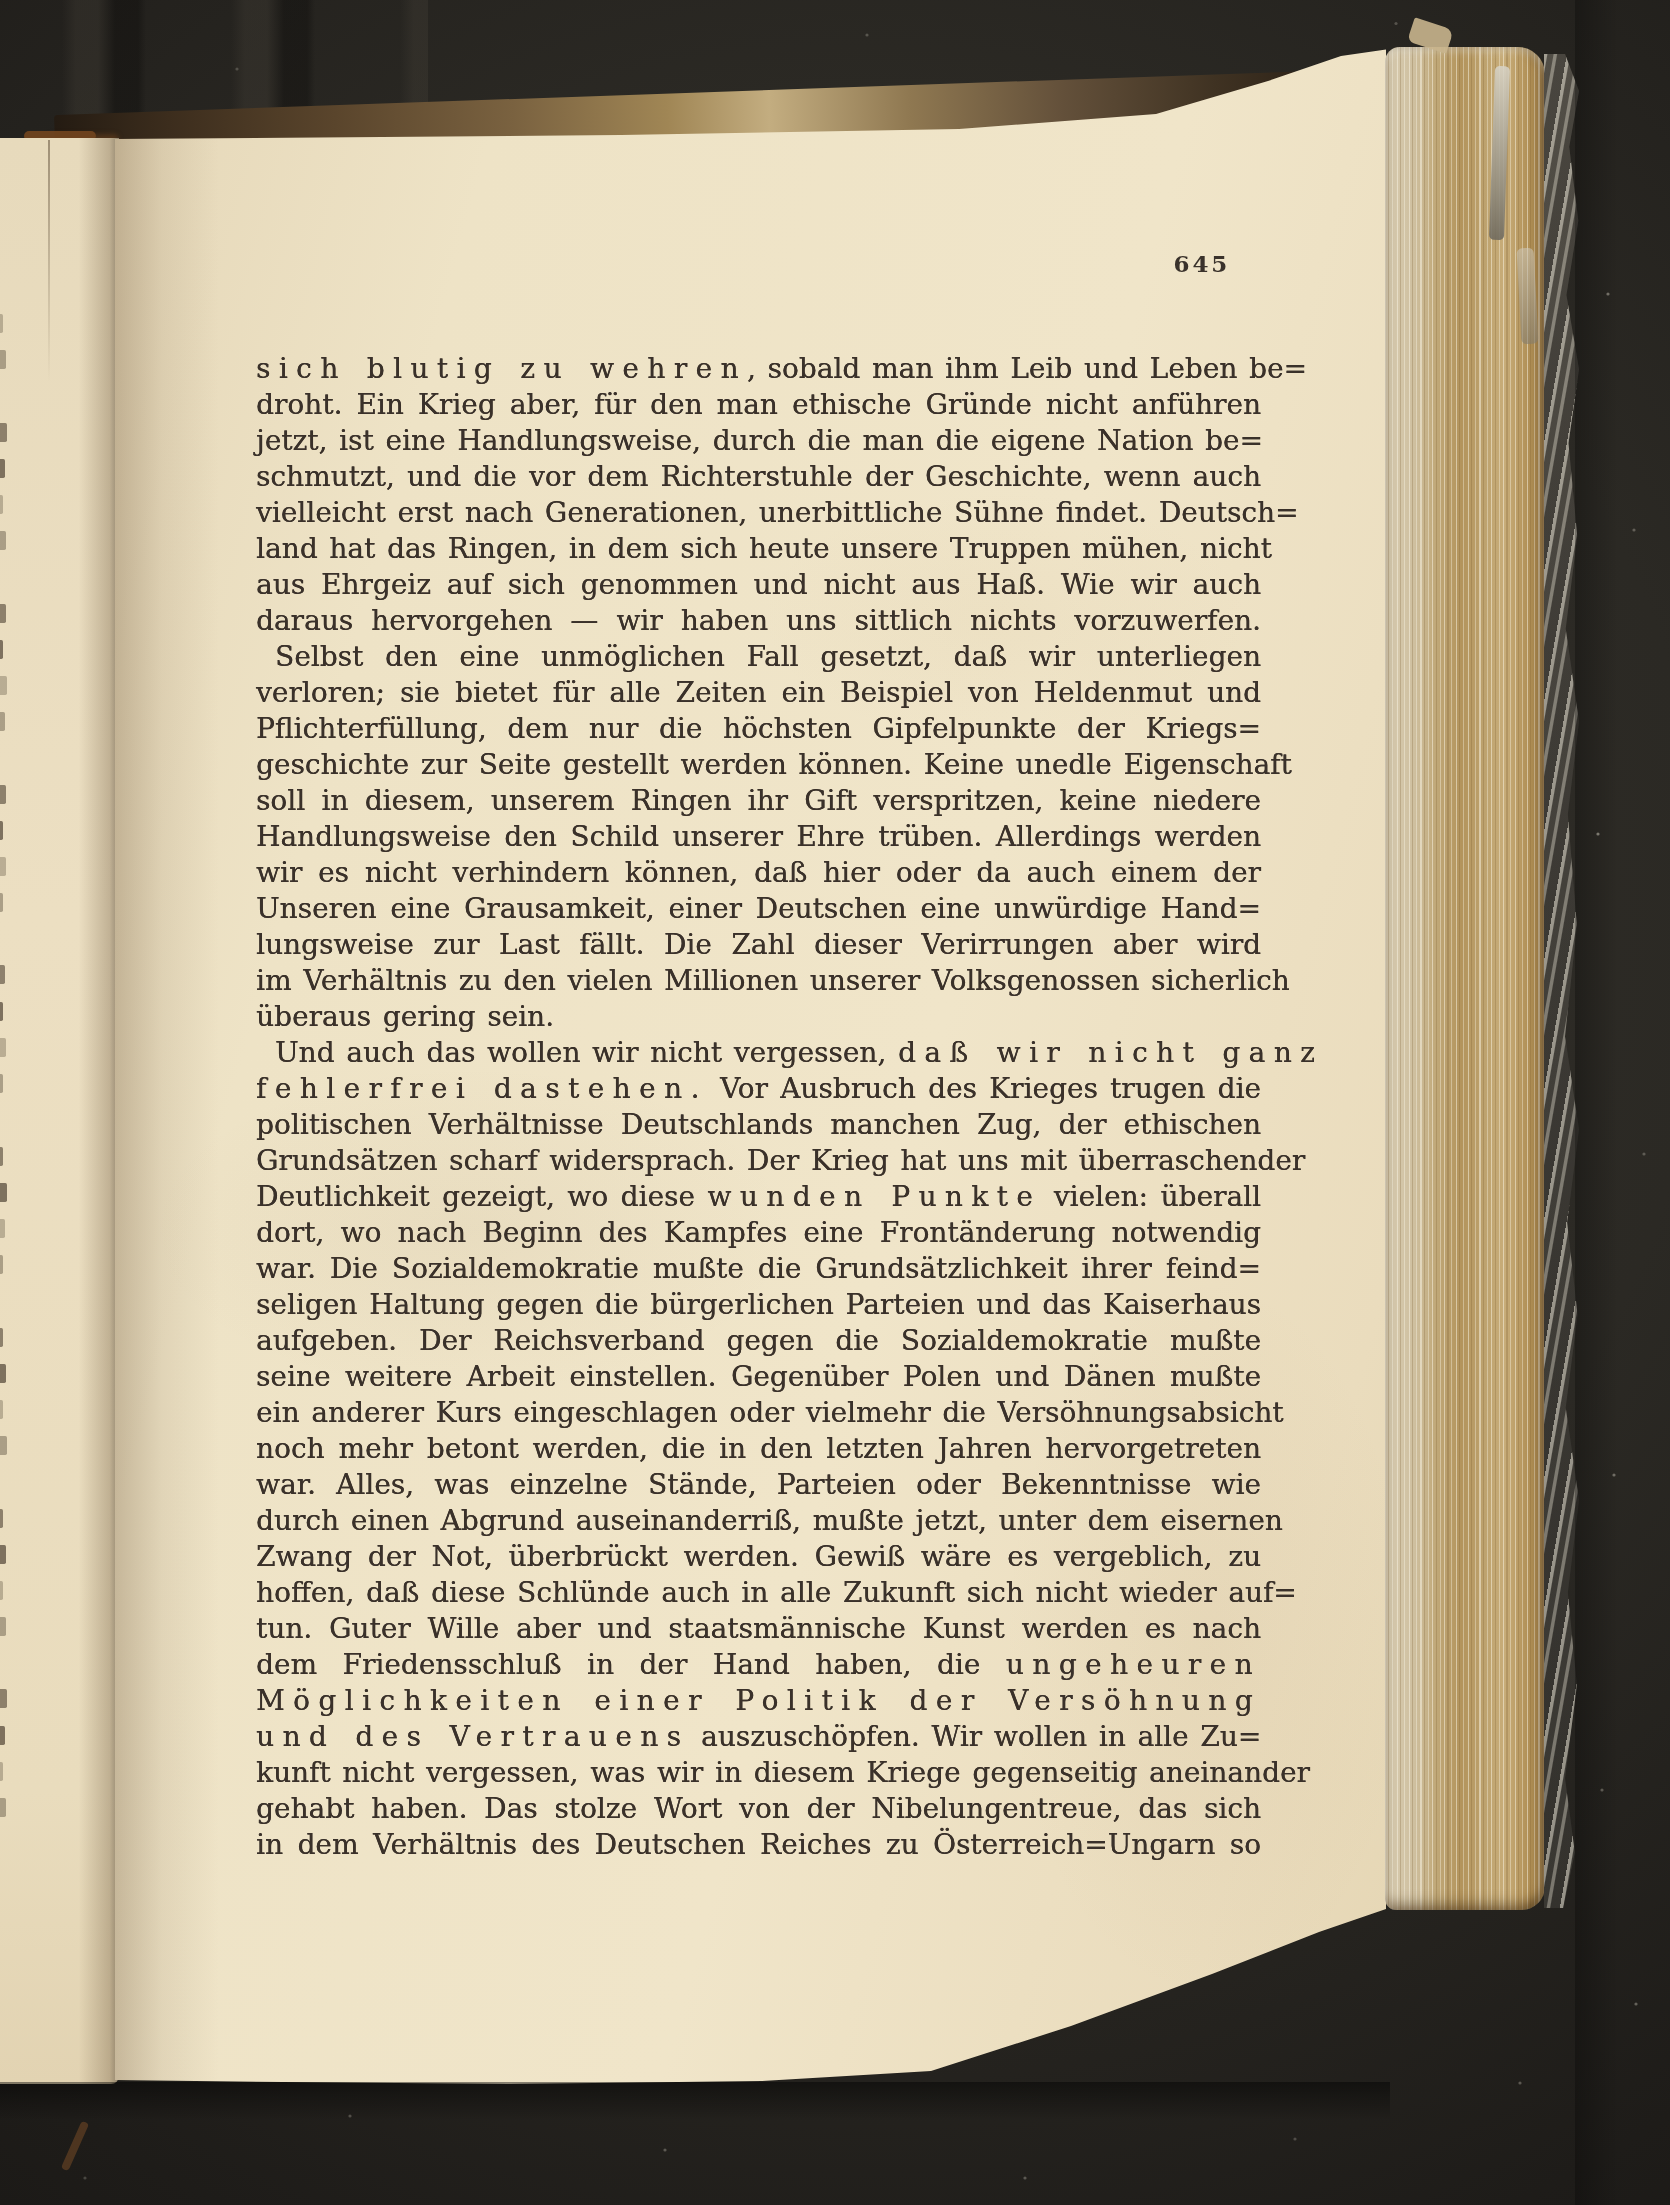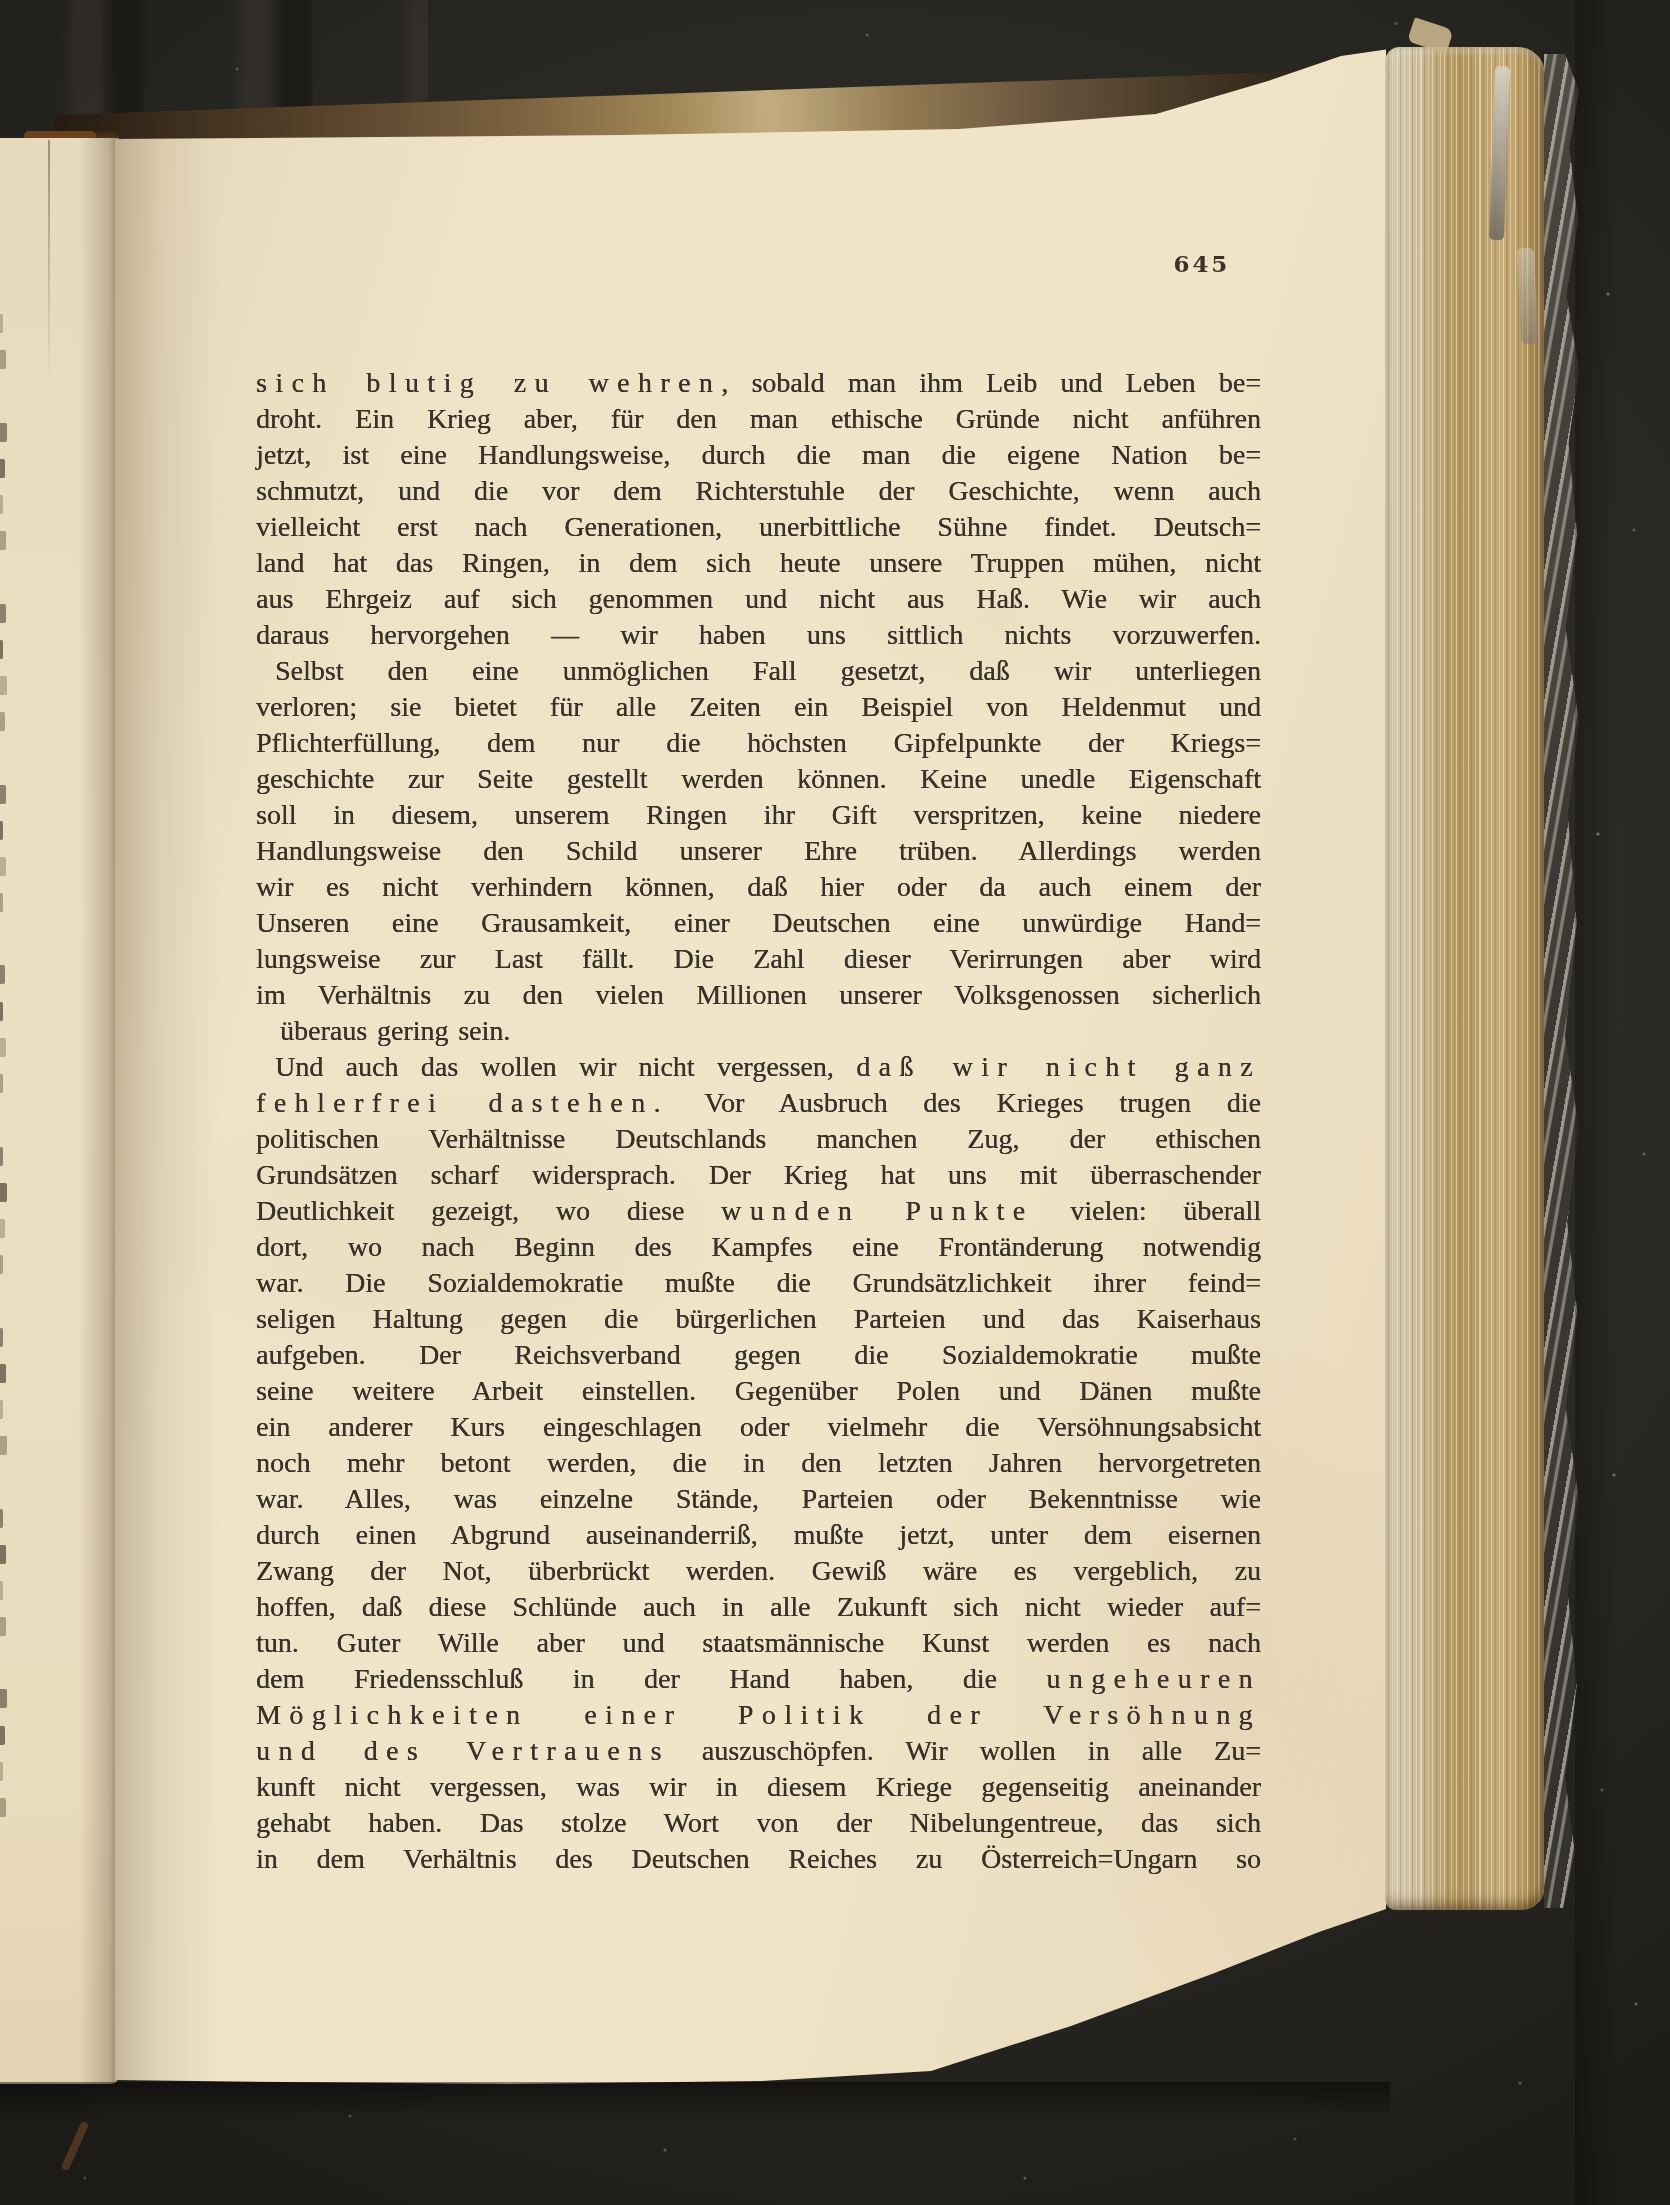--- a/index.html
+++ b/index.html
@@ -63,28 +63,28 @@
       0px 93px, 506px 89px, 844px 83px, 1041px 68px, 1153px 35px, 1226px 10px, 1271px 3.4px,
       1271px 1863px, 1204px 1886px, 1097px 1928px, 956px 1980px, 816px 2025px,
       647px 2035px, 394px 2038px, 169px 2036px, 0px 2034px);
   }
   #gutter-shade{position:absolute;left:0;top:0;width:104px;height:100%;
     background:linear-gradient(90deg, rgba(105,80,50,.30), rgba(105,80,50,.10) 45%, rgba(105,80,50,0));}
   #page-number{
     position:absolute;right:156px;top:201px;height:34px;line-height:34px;
     font-size:23px;font-weight:bold;letter-spacing:2.8px;color:#3a322b;
   }
-  #text-block{position:absolute;left:141px;top:319px;width:1005px;color:#3a312a;font-family:Liberation Serif, serif;}
+  #text-block{position:absolute;left:141px;top:305px;width:1005px;color:#3a312a;}
   .line{
     height:36px;line-height:36px;font-size:28px;
     text-align:justify;text-align-last:justify;
     word-spacing:2.8px;white-space:nowrap;
     text-shadow:0.2px 0 0 currentColor;
   }
-  .line.short{text-align-last:left;margin-left:24px;}
+  .line.short{text-align-last:left;}
   .line.indent{text-indent:19px;}
   .sp{letter-spacing:.30em;}
   
   #fore-edge{
     position:absolute;left:1385px;top:47px;width:160px;height:1863px;
     border-radius:14.6px 27px 23.6px 11.3px;
     background:
       repeating-linear-gradient(90deg,
         rgba(250,245,230,.5) 0 1.1px, rgba(250,245,230,0) 1.1px 3.4px,
         rgba(125,95,50,.28) 3.4px 4.5px, rgba(125,95,50,0) 4.5px 7.3px,

